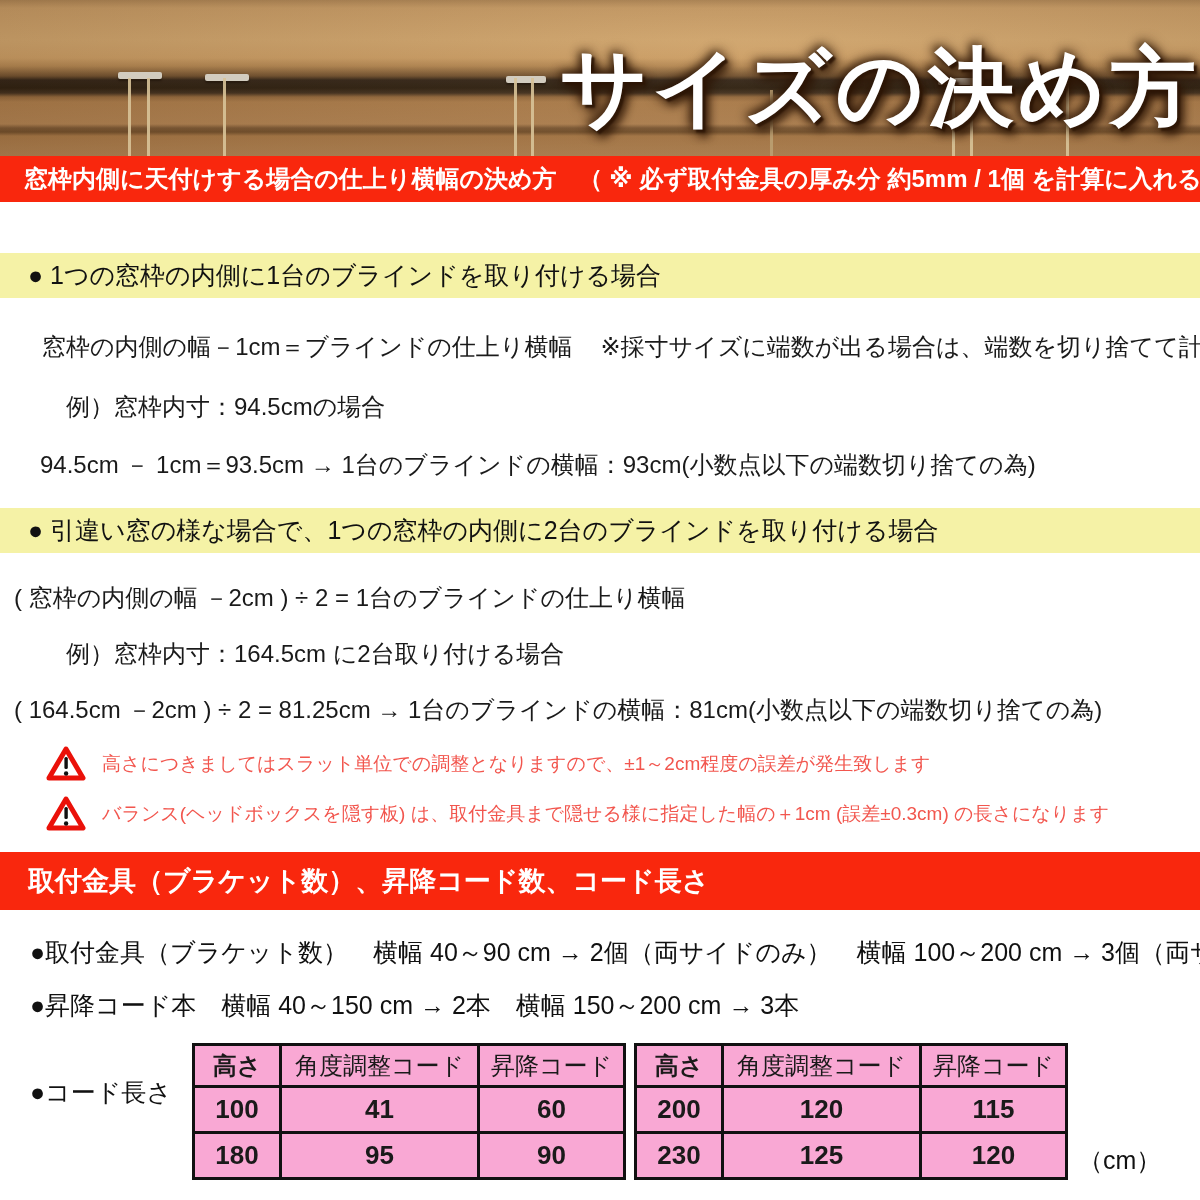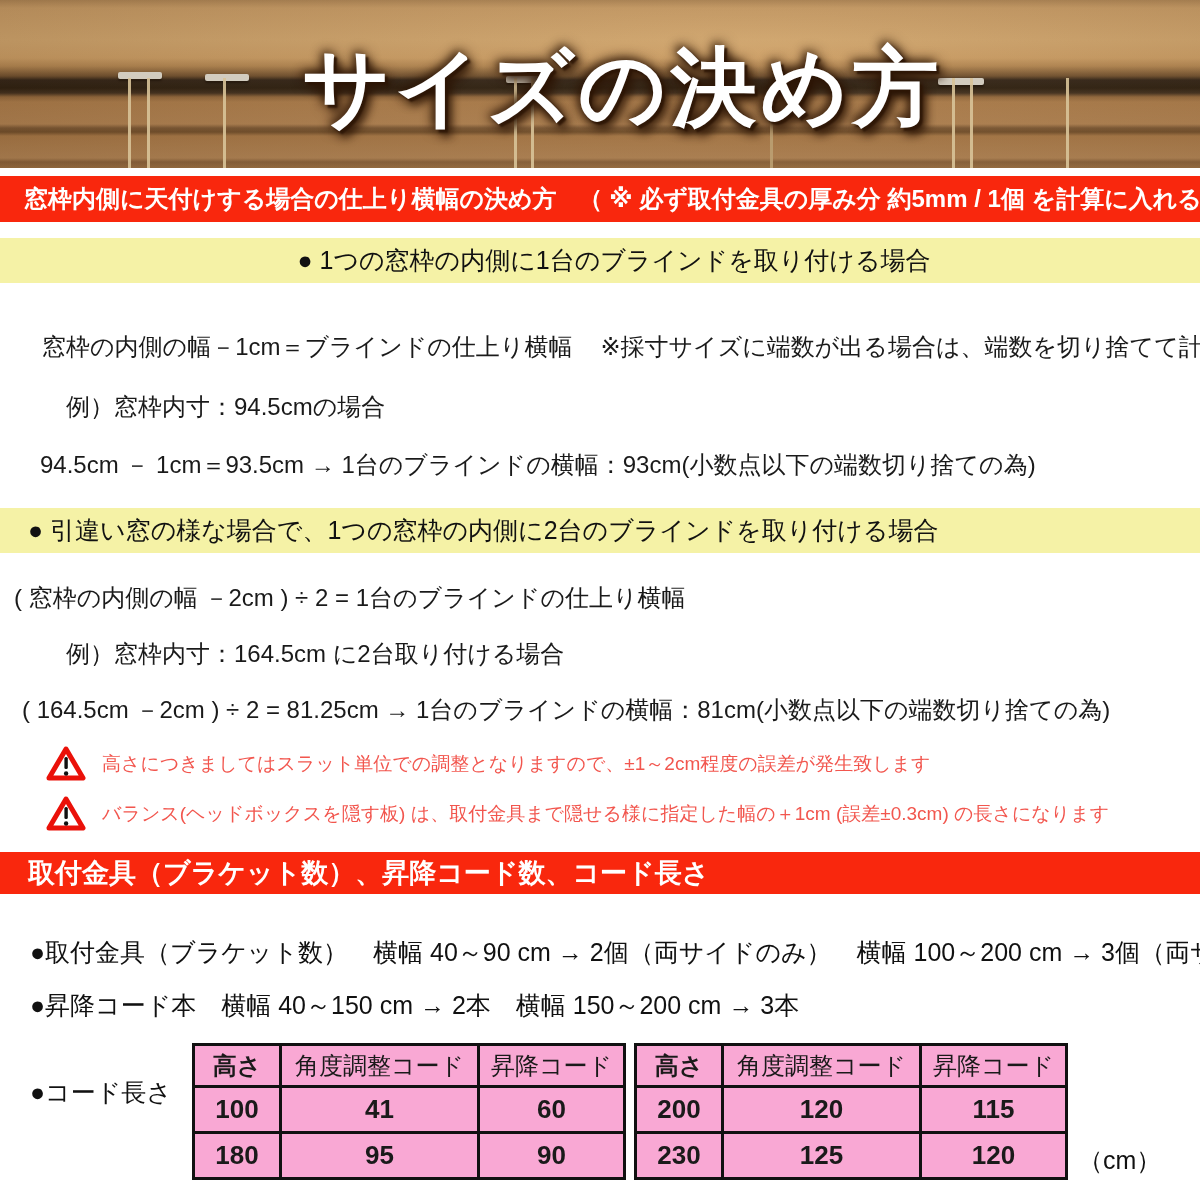--- a/index.html
+++ b/index.html
@@ -22,39 +22,39 @@
         #8a6038 162px, #9c6f40 168px);
   }
   .hero-vignette{
     position:absolute; inset:0;
     background:radial-gradient(120% 160% at 62% 30%, rgba(255,235,200,0.10), rgba(40,20,5,0.22) 95%);
   }
   .clip{ position:absolute; height:7px; background:#d2ccbf; border-radius:2px; box-shadow:0 2px 2px rgba(20,10,0,.45); top:72px; }
   .cord{ position:absolute; top:78px; bottom:0; width:3px; background:#d8c398; opacity:.9; }
   .cord.dark{ background:#bba072; }
   .hero-title{
-    position:absolute; top:30px; left:0; width:100%; text-align:center;
+    position:absolute; top:30px; left:0; width:100%; text-align:right;
     font-size:86px; font-weight:bold; color:#ffffff; letter-spacing:4px;
     text-shadow: 0 0 14px rgba(45,22,6,.95), 6px 7px 10px rgba(45,22,6,.95),
                  -3px -2px 9px rgba(45,22,6,.65), 3px 3px 2px rgba(45,22,6,.9);
     white-space:nowrap;
     padding-left:45px;
   }
 
   
   .red-banner{ position:absolute; left:0; width:1200px; background:#f9270d; color:#ffffff;
     display:flex; align-items:center; font-weight:bold; white-space:nowrap; }
-  #banner-top{ top:176px; height:46px; font-size:24px; padding-left:24px; }
+  #banner-top{ top:156px; height:46px; font-size:24px; padding-left:24px; }
   #banner-top .note{ margin-left:22px; }
-  #banner-hardware{ top:852px; height:42px; font-size:27px; padding-left:28px; }
+  #banner-hardware{ top:852px; height:58px; font-size:27px; padding-left:28px; }
 
   .yellow-band{ position:absolute; left:0; width:1200px; height:45px; background:#f5f2a6;
     display:flex; align-items:center; padding-left:28px; font-size:25px; color:#111;
     white-space:nowrap; }
-  #band-1{ top:238px;justify-content:center; }
+  #band-1{ top:253px; }
   #band-2{ top:508px; }
 
   
   .body-line{ position:absolute; font-size:24px; color:#1a1a1a; white-space:nowrap; }
   .gap{ display:inline-block; width:28px; }
 
   
   .warning-row{ position:absolute; left:46px; height:40px; display:flex; align-items:center; white-space:nowrap; }
   .warning-row .w-icon{ width:40px; height:36px; margin-right:16px; flex:0 0 auto; }
   .warning-row .w-text{ color:#f2564e; font-size:19px; }
@@ -109,21 +109,21 @@
     <span>窓枠の内側の幅－1cm＝ブラインドの仕上り横幅</span><span class="gap"></span><span>※採寸サイズに端数が出る場合は、端数を切り捨てて計算する</span>
   </div>
   <div class="body-line" style="left:66px;top:391px;">例）窓枠内寸：94.5cmの場合</div>
   <div class="body-line" style="left:40px;top:449px;">94.5cm － 1cm＝93.5cm → 1台のブラインドの横幅：93cm(小数点以下の端数切り捨ての為)</div>
 
   <div class="yellow-band" id="band-2">
     <span>● 引違い窓の様な場合で、1つの窓枠の内側に2台のブラインドを取り付ける場合</span>
   </div>
   <div class="body-line" style="left:14px;top:582px;">( 窓枠の内側の幅 －2cm ) ÷ 2 = 1台のブラインドの仕上り横幅</div>
   <div class="body-line" style="left:66px;top:638px;">例）窓枠内寸：164.5cm に2台取り付ける場合</div>
-  <div class="body-line" style="left:14px;top:694px;margin-left:8px;">( 164.5cm －2cm ) ÷ 2 = 81.25cm → 1台のブラインドの横幅：81cm(小数点以下の端数切り捨ての為)</div>
+  <div class="body-line" style="left:14px;top:694px;">( 164.5cm －2cm ) ÷ 2 = 81.25cm → 1台のブラインドの横幅：81cm(小数点以下の端数切り捨ての為)</div>
 
   <div class="warning-row" style="top:744px;">
     <svg class="w-icon" viewBox="0 0 40 36">
       <path d="M20 3 L37 32 L3 32 Z" fill="#ffffff" stroke="#ea1109" stroke-width="5" stroke-linejoin="round"></path>
       <rect x="18.4" y="11" width="3.4" height="12" rx="1.5" fill="#111"></rect>
       <circle cx="20.1" cy="27.5" r="2.2" fill="#111"></circle>
     </svg>
     <span class="w-text">高さにつきましてはスラット単位での調整となりますので、±1～2cm程度の誤差が発生致します</span>
   </div>
   <div class="warning-row" style="top:794px;">

